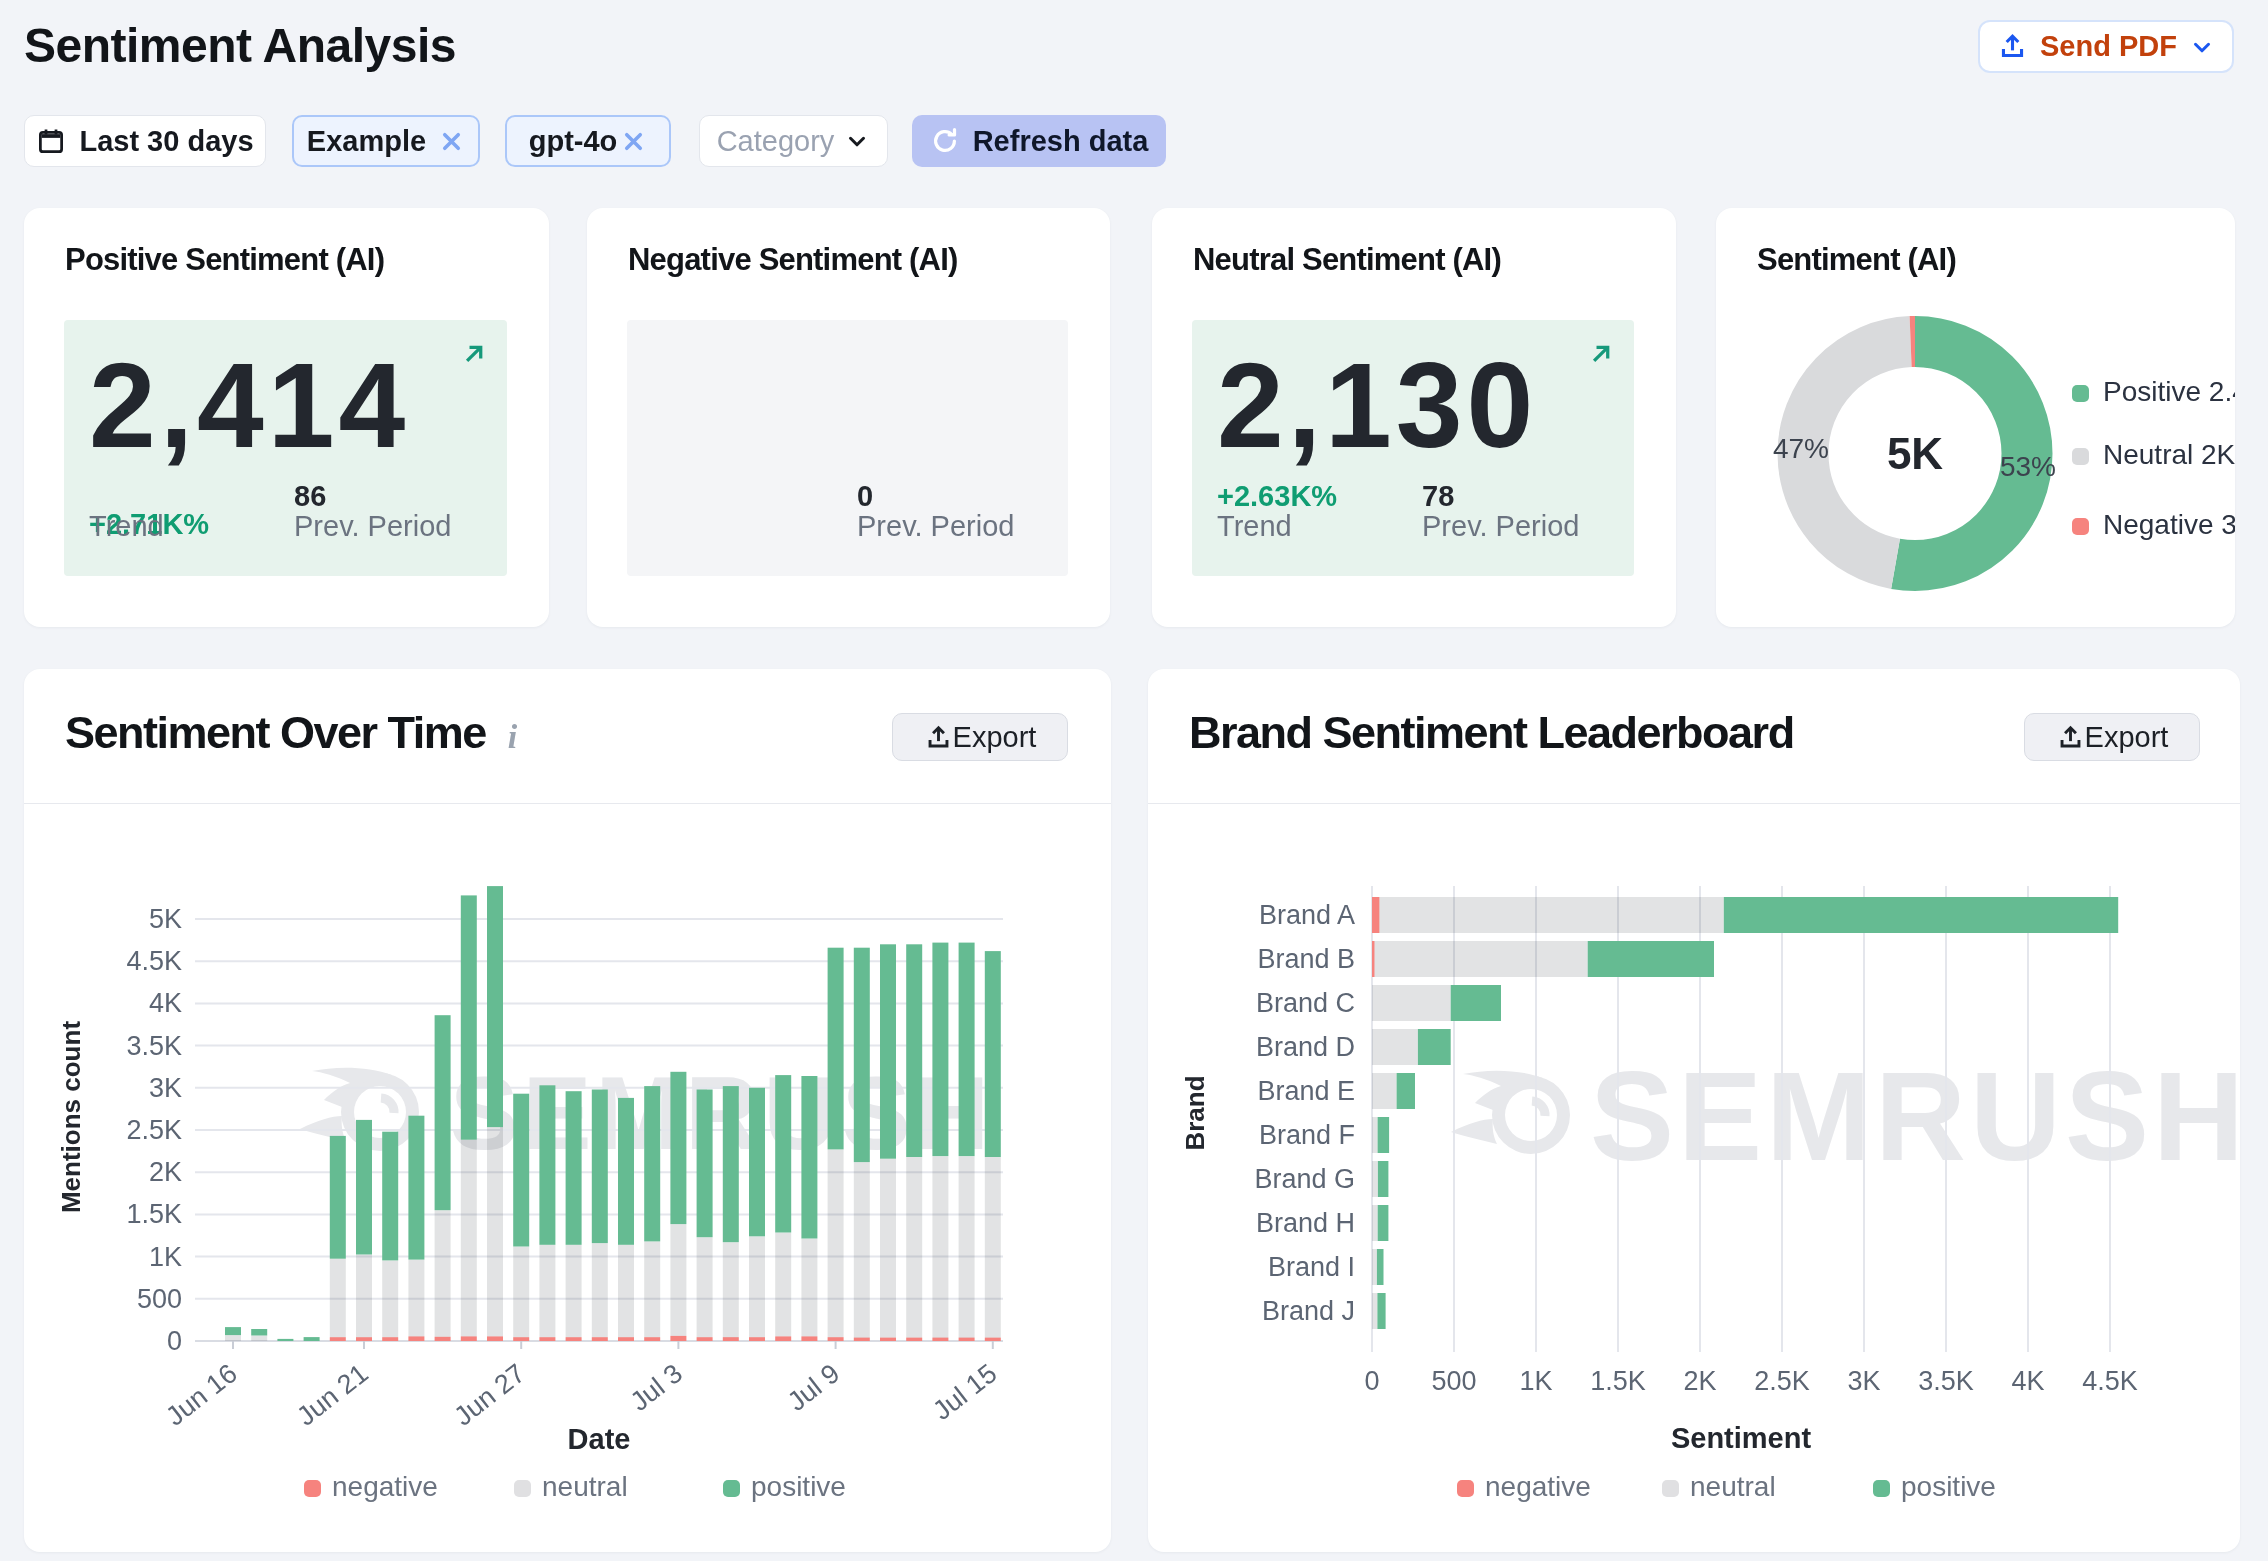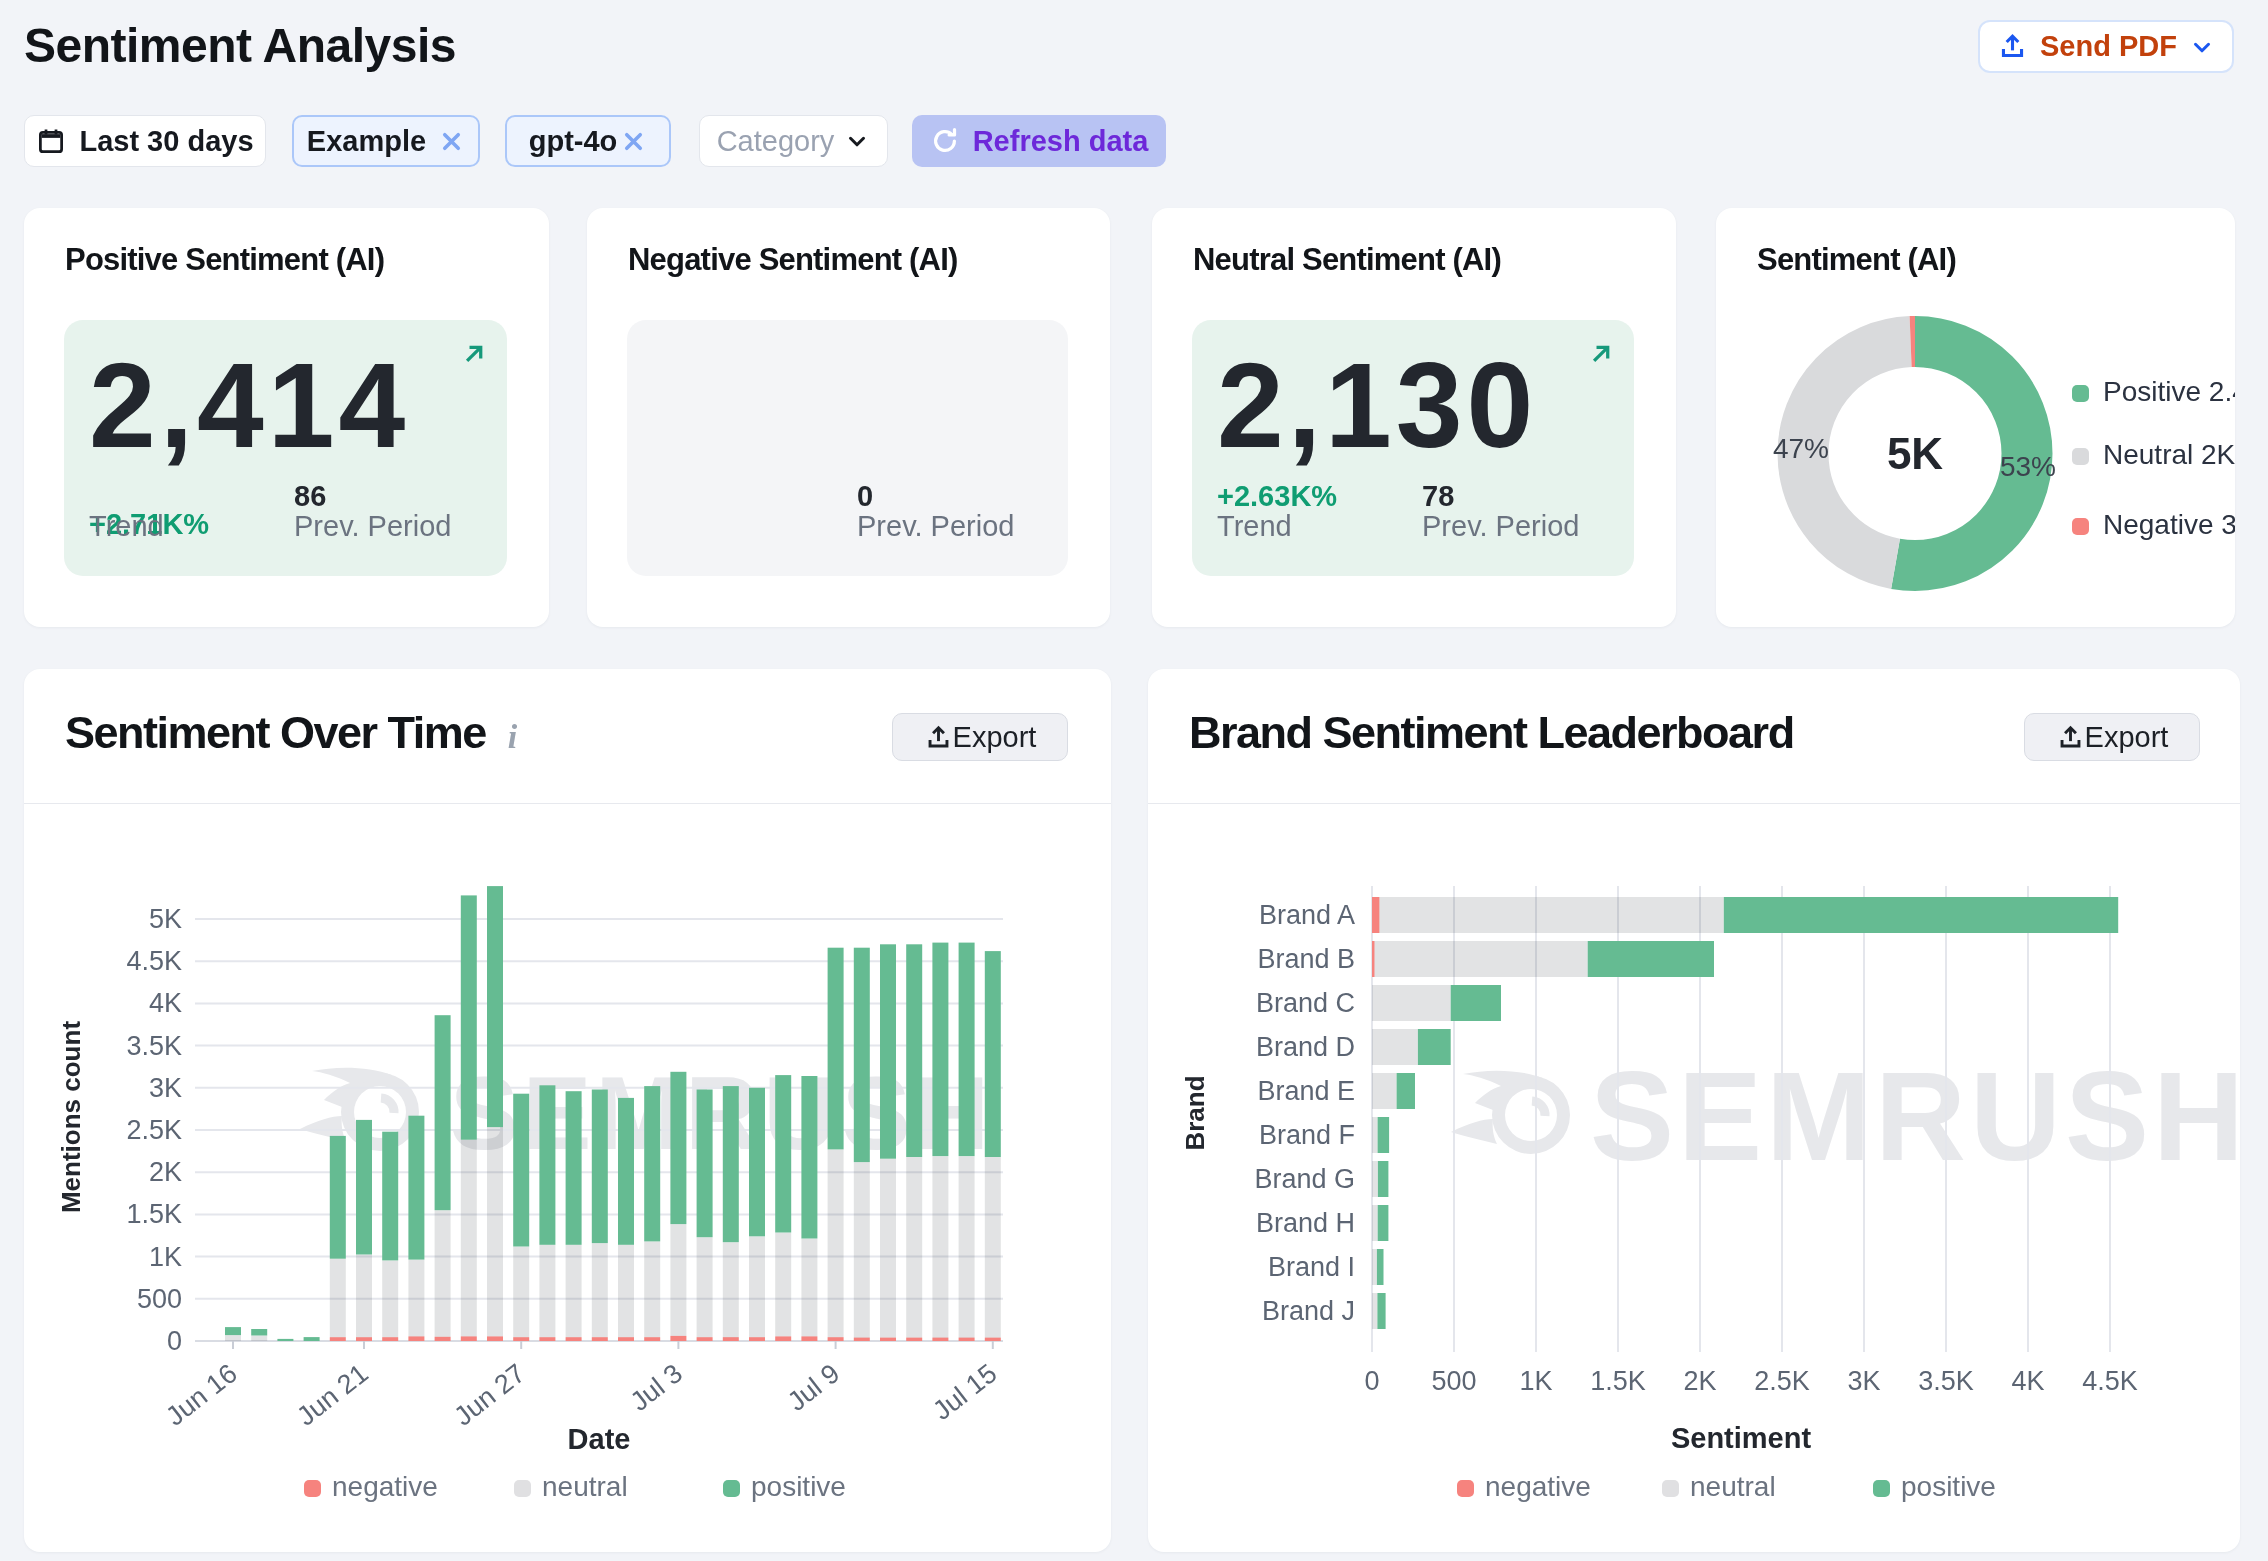--- a/index.html
+++ b/index.html
@@ -1,20 +1,20 @@
 <!DOCTYPE html>
 <html><head><meta charset="utf-8">
 <style>
 * { margin:0; padding:0; box-sizing:border-box; }
 html,body { width:2268px; height:1561px; background:#f2f4f8; font-family:"Liberation Sans",sans-serif; position:relative; overflow:hidden; }
 .card { position:absolute; background:#ffffff; border-radius:16px; box-shadow:0 1px 3px rgba(25,35,60,0.05); }
 h1 { position:absolute; left:24px; top:18px; font-size:48px; letter-spacing:-0.5px; color:#121519; font-weight:700; }
 .btn { position:absolute; display:flex; align-items:center; justify-content:center; border-radius:10px; font-size:29px; }
 .kpit { position:absolute; left:41px; top:34px; font-size:31px; font-weight:700; color:#121519; letter-spacing:-0.8px; }
-.panel { position:absolute; left:40px; top:112px; right:42px; height:256px; border-radius:19px;padding-left:9px; }
+.panel { position:absolute; left:40px; top:112px; right:42px; height:256px; border-radius:4px;padding-left:9px; }
 .big { position:absolute; left:25px; top:16px; font-size:120px; font-weight:700; letter-spacing:4px; color:#23272e; }
 .tv { position:absolute; top:160px; font-size:29px; font-weight:700; }
 .tl { position:absolute; top:190px; font-size:29px; color:#6b7380; }
 .ctitle { position:absolute; left:41px; top:38px; font-size:45px; font-weight:700; color:#121519; letter-spacing:-1.5px; }
 .export { position:absolute; top:44px; width:176px; height:48px; background:#eff0f4; border:1px solid #d9dce3; border-radius:10px; display:flex; align-items:center; justify-content:center; gap:0; font-size:29px; color:#1c2026; }
 .divider { position:absolute; left:0; right:0; top:134px; height:1px; background:#e7e9ee; }
 </style></head>
 <body>
 <h1>Sentiment Analysis</h1>
 
@@ -50,21 +50,21 @@
     <svg width="27" height="27" viewBox="0 0 24 24" fill="none" stroke="#7fa6f3" stroke-width="3.2" stroke-linecap="round">
       <path d="M6 6 L18 18 M18 6 L6 18"></path>
     </svg>
   </div>
 <div class="btn" style="left:699px;top:115px;width:189px;height:52px;background:#fff;border:1px solid #e3e6ec;gap:10px;color:#9aa2b1;font-weight:500;">
     <span>Category</span>
     <svg width="26" height="26" viewBox="0 0 24 24" fill="none" stroke="#16191f" stroke-width="2.8" stroke-linecap="round" stroke-linejoin="round">
       <path d="M6 9.5 L12 15.5 L18 9.5"></path>
     </svg>
   </div>
-<div class="btn" style="left:912px;top:115px;width:254px;height:52px;background:#b8c3f3;gap:13px;color:#6d28d9;font-weight:700;">
+<div class="btn" style="left:912px;top:115px;width:254px;height:52px;background:#b8c3f3;gap:13px;color:#0f172a;font-weight:700;">
     <svg width="30" height="30" viewBox="0 0 24 24" fill="none" stroke="#ffffff" stroke-width="2.6" stroke-linecap="round">
       <path d="M19.5 12 a7.5 7.5 0 1 1 -2.2 -5.3"></path>
       <path d="M19.6 2.8 v4.3 h-4.3" stroke-linejoin="round"></path>
     </svg>
     <span>Refresh data</span>
   </div>
 
 <div class="card" style="left:24px;top:208px;width:525px;height:419px;">
     <div class="kpit">Positive Sentiment (AI)</div>
     <div class="panel" style="background:#e7f3ed;">

